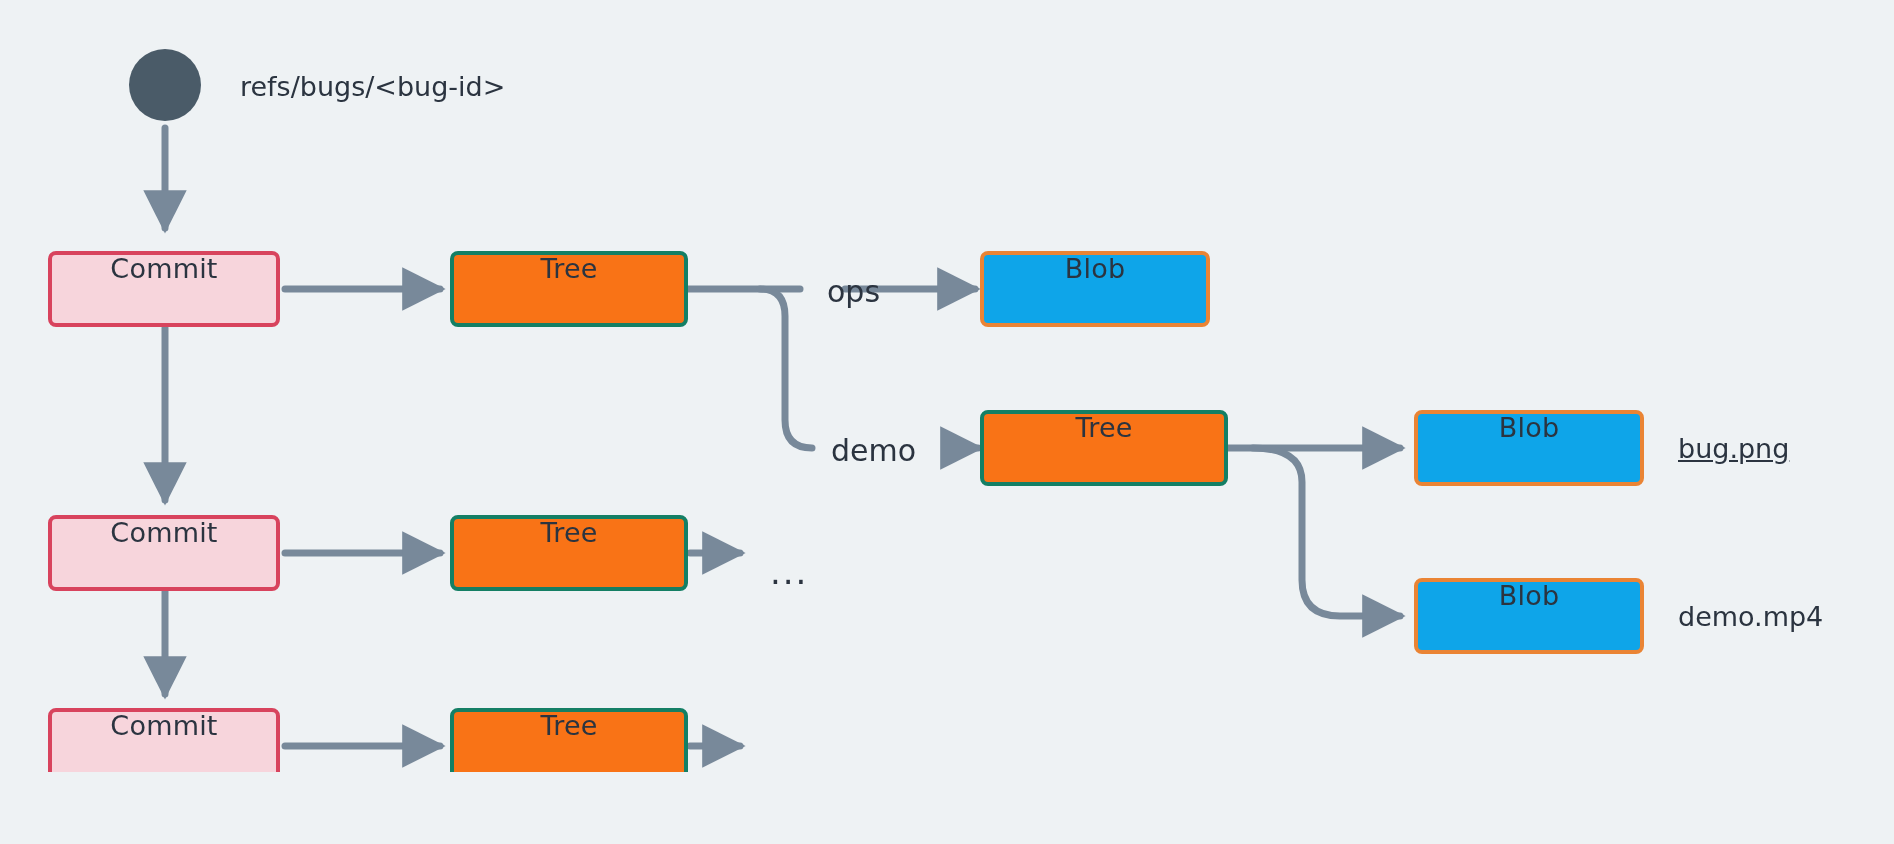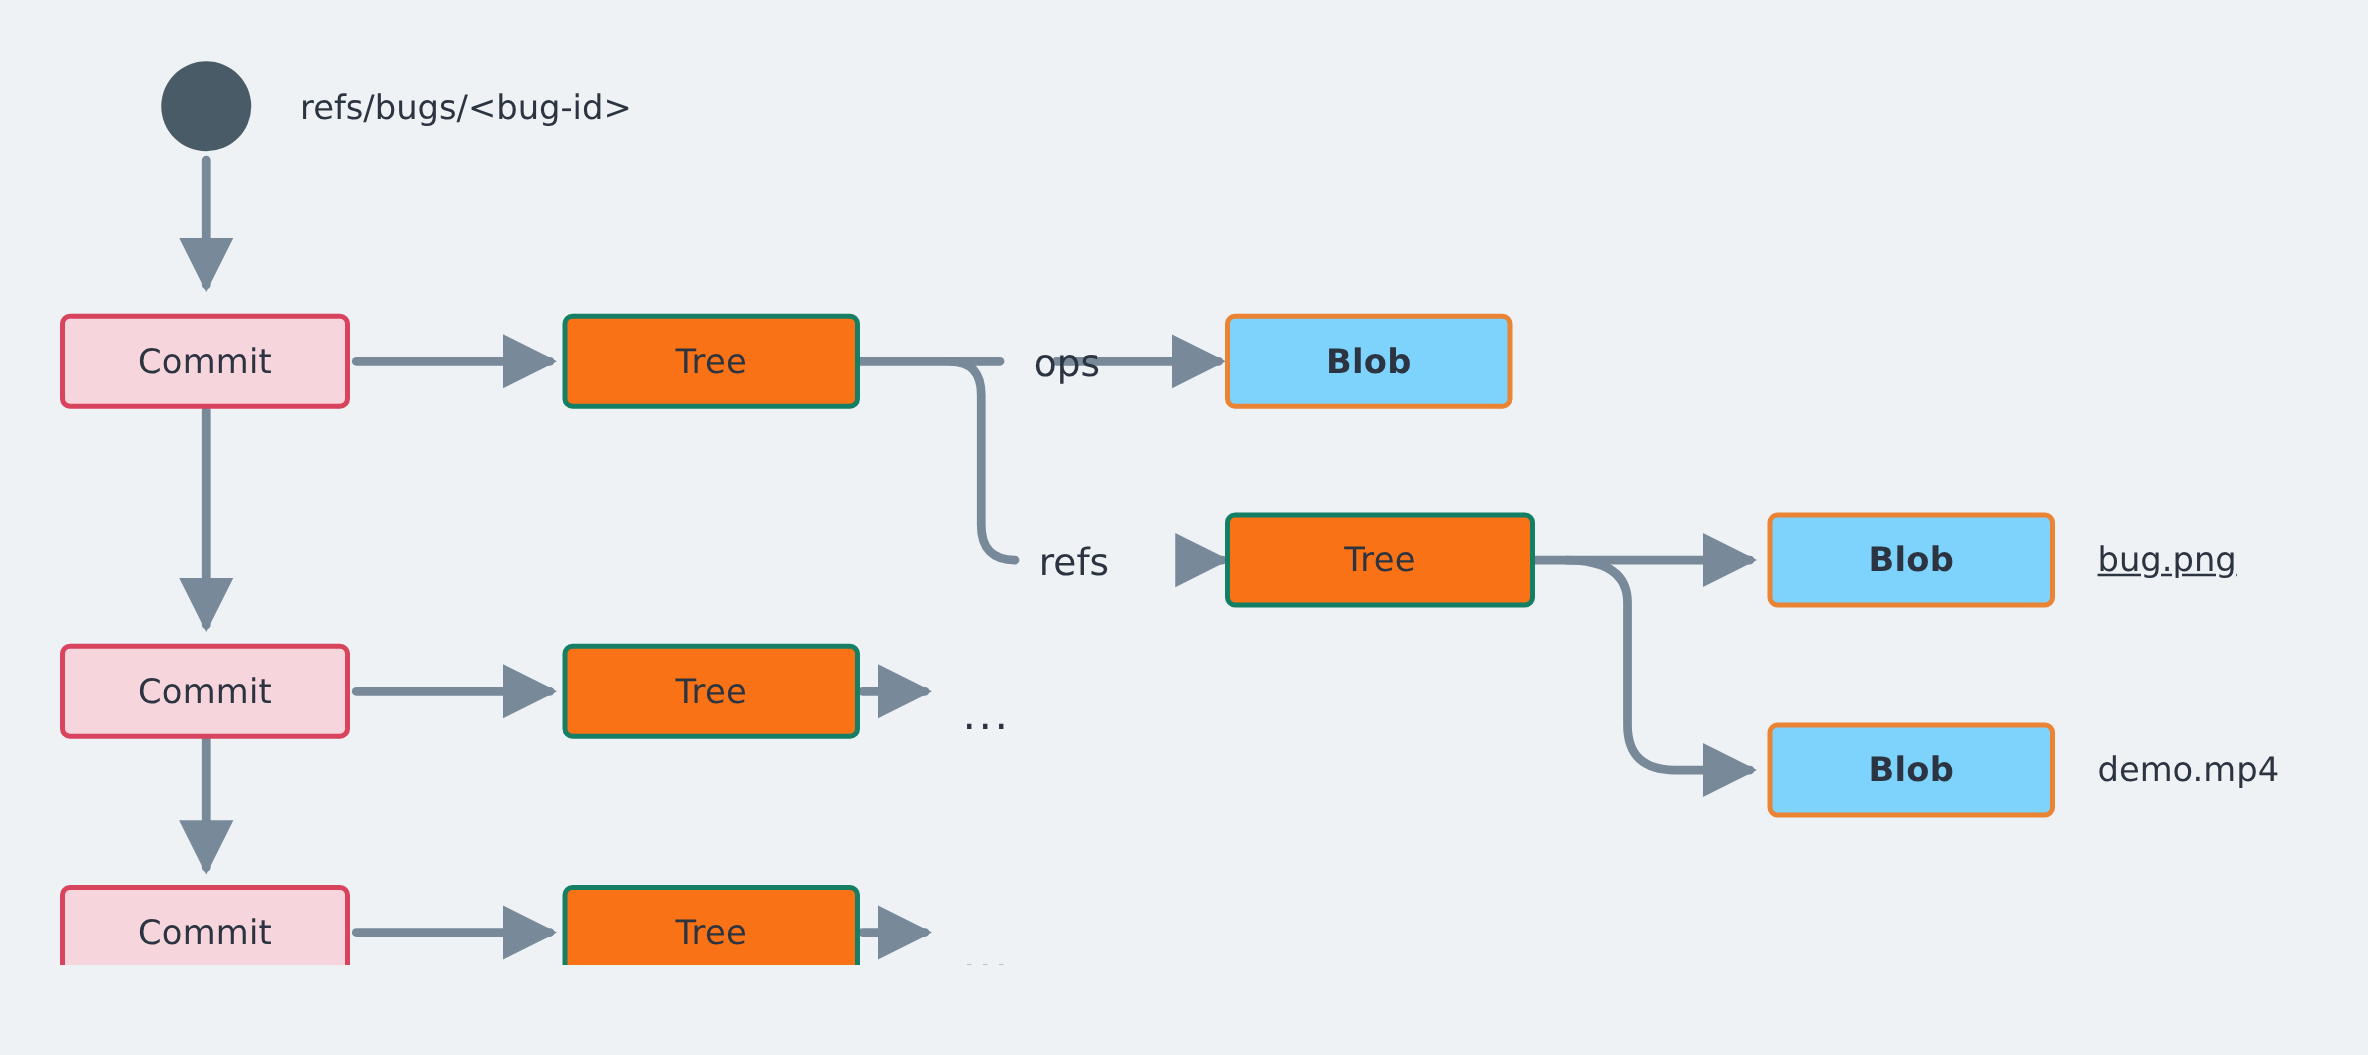--- a/index.html
+++ b/index.html
@@ -22,42 +22,41 @@
     left: 0;
     top: 0;
     width: 1894px;
     height: 844px;
     pointer-events: none;
   }
   .node {
     position: absolute;
     box-sizing: border-box;
     display: flex;
-    align-items: center;
+    align-items: flex-start;
     justify-content: center;
     border-radius: 8px;
     border-width: 4px;
     border-style: solid;
     font-size: 27px;
     color: #2b3440;
     letter-spacing: 0.2px;
     line-height: 1;
   }
   .node.commit {
     background: #f7d5dc;
     border-color: #d8435d;
   }
   .node.tree {
     background: #f97316;
     border-color: #147f64;
   }
   .node.blob {
-    background: #7dd3fc;
+    background: #0ea5e9;
     border-color: #ea8434;
-    font-weight: bold;
   }
   .start-dot {
     position: absolute;
     border-radius: 50%;
     background: #4a5b68;
   }
   .edge-label {
     position: absolute;
     font-size: 30px;
     color: #2b3440;
@@ -142,21 +141,21 @@
   <div class="node tree" style="left:450px; top:515px; width:238px; height:76px;">
     <span>Tree</span>
   </div>
 
   <div class="node tree" style="left:450px; top:708px; width:238px; height:76px;">
     <span>Tree</span>
   </div>
 
   <div class="edge-label" style="left:827px; top:277px;">ops</div>
 
-  <div class="edge-label" style="left:831px; top:436px;">refs</div>
+  <div class="edge-label" style="left:831px; top:436px;">demo</div>
 
   <div class="node blob" style="left:980px; top:251px; width:230px; height:76px;">
     <span>Blob</span>
   </div>
 
   <div class="node tree" style="left:980px; top:410px; width:248px; height:76px;">
     <span>Tree</span>
   </div>
 
   <div class="node blob" style="left:1414px; top:410px; width:230px; height:76px;">

